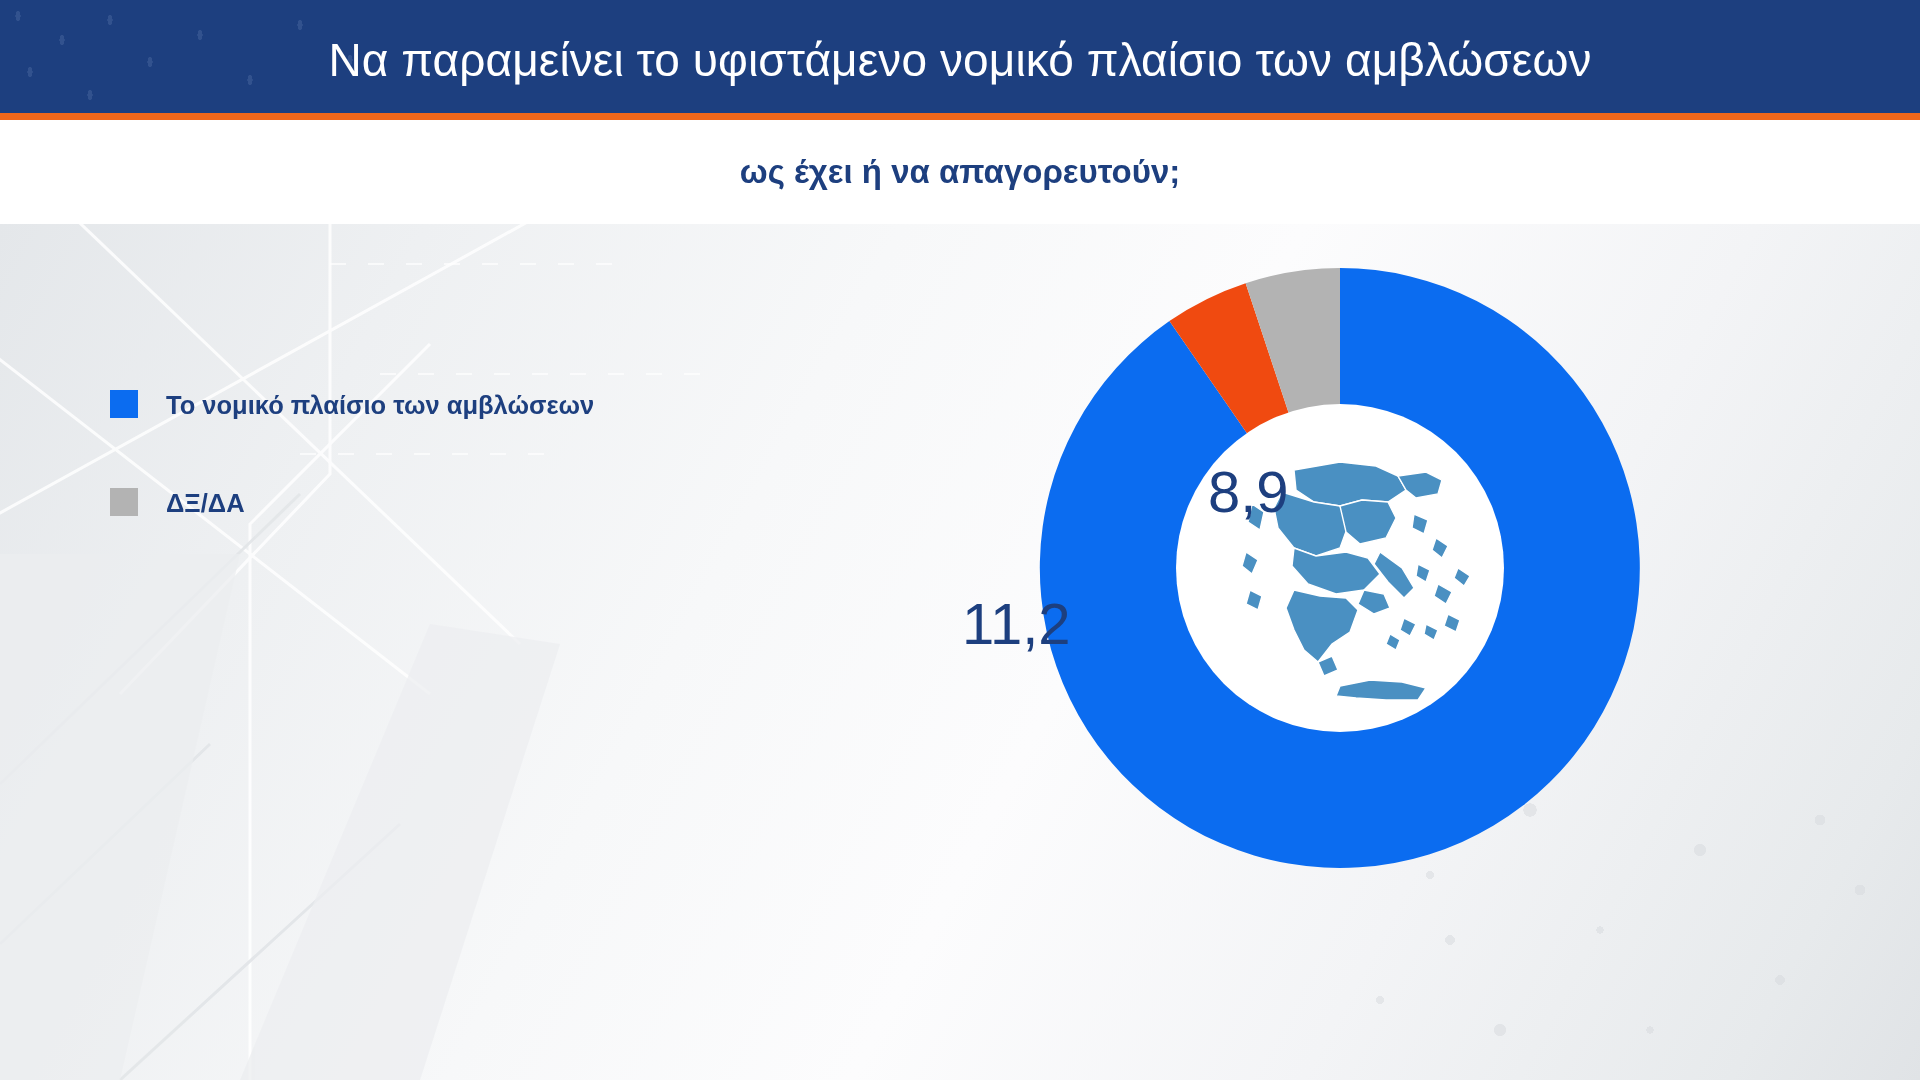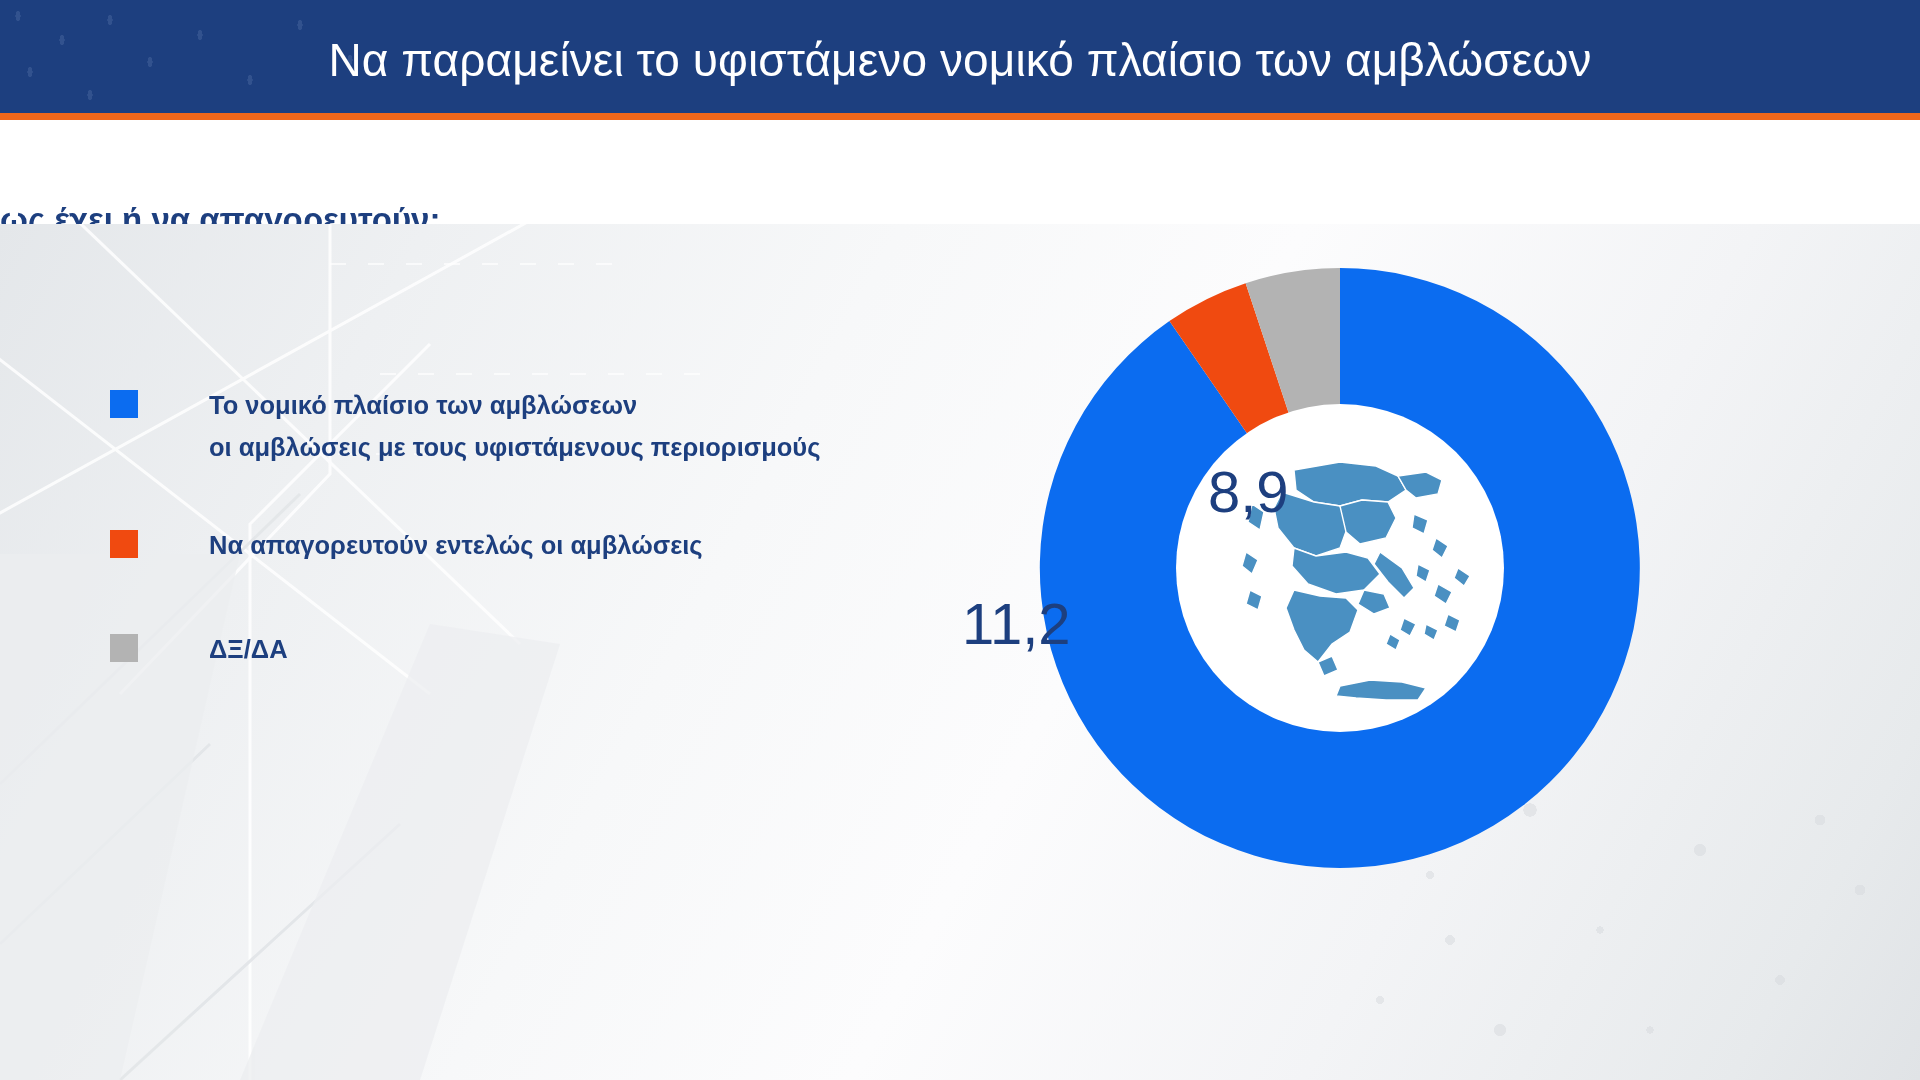--- a/index.html
+++ b/index.html
@@ -78,22 +78,21 @@
   
   .subtitle-band {
     position: absolute;
     left: 0;
     top: 120px;
     width: 1920px;
     height: 104px;
     background: #ffffff;
     display: flex;
     align-items: center;
-    justify-content: flex-start;
-    margin-top: 48px;
+    justify-content: center;
   }
   .subtitle-text {
     color: #1d3f7f;
     font-size: 33px;
     font-weight: bold;
     white-space: nowrap;
   }
 
   
   .body-area {
@@ -140,21 +139,20 @@
   .legend {
     position: absolute;
     left: 110px;
     top: 160px;
     width: 940px;
   }
   .legend-item {
     display: flex;
     align-items: flex-start;
     margin-bottom: 56px;
-    gap: 43px;
   }
   .legend-swatch {
     width: 28px;
     height: 28px;
     flex: 0 0 28px;
     margin-top: 6px;
     margin-right: 28px;
   }
   .legend-lines {
     color: #1d3f7f;
@@ -240,30 +238,23 @@
     </svg>
 
     <div class="bg-dots"></div>
 
     <div class="legend">
 
       <div class="legend-item">
         <div class="legend-swatch" style="background:#0b6cf0;"></div>
         <div class="legend-lines">
           <div>Το νομικό πλαίσιο των αμβλώσεων</div>
-          <div>οι αμβλώσεις με τους υφιστάμενους περιορισμούς</div>
         </div>
       </div>
 
-      <div class="legend-item" style="margin-bottom:62px;">
-        <div class="legend-swatch" style="background:#f04a10;"></div>
-        <div class="legend-lines">
-          <div>Να απαγορευτούν εντελώς οι αμβλώσεις</div>
-        </div>
-      </div>
 
       <div class="legend-item" style="margin-bottom:0;">
         <div class="legend-swatch" style="background:#b3b3b3;"></div>
         <div class="legend-lines">
           <div>ΔΞ/ΔΑ</div>
         </div>
       </div>
 
     </div>
 

